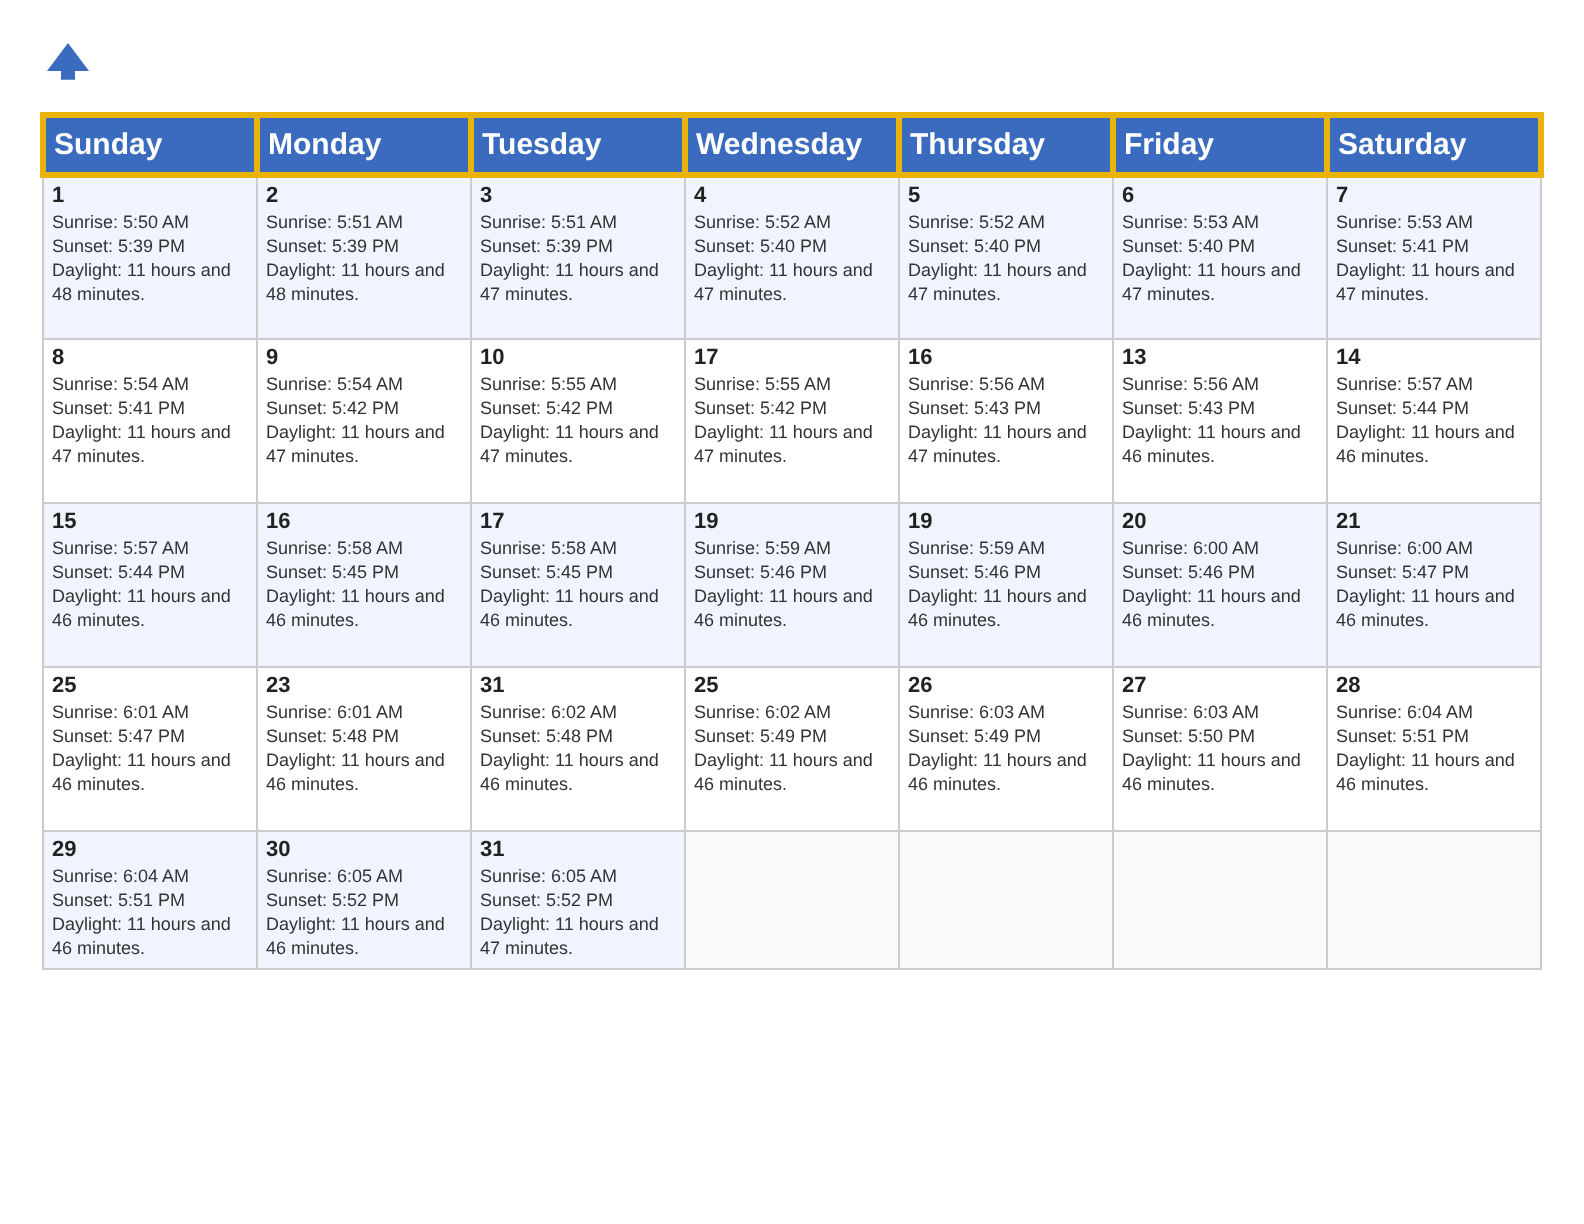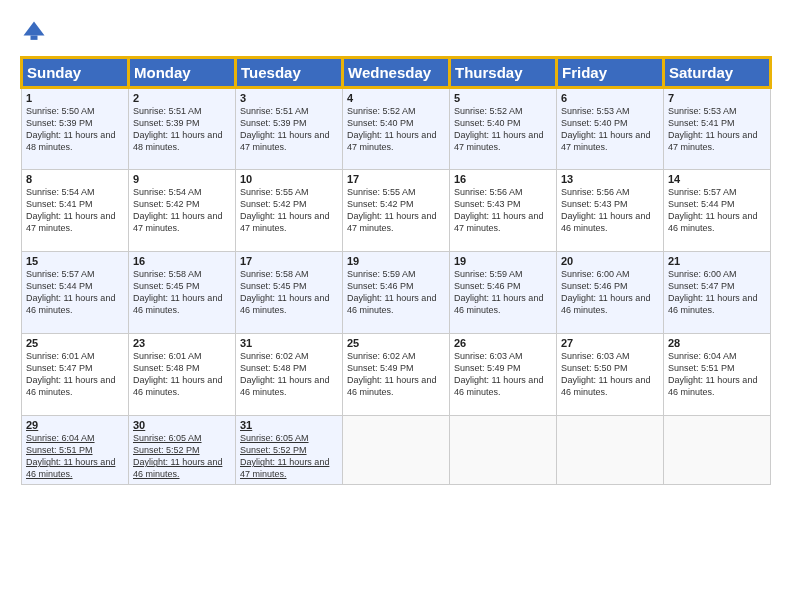--- a/index.html
+++ b/index.html
@@ -87,21 +87,20 @@
     .day-info {
       font-size: 9px;
       color: #333;
       line-height: 1.35;
     }
     .empty-cell {
       background: #f9f9f9 !important;
     }
     .last-row td {
       height: 68px;
-      text-decoration: underline;
     }
   </style>
 </head>
 <body>
 
 <div class="page">
   <div class="header">
     <div class="logo">
       <svg class="logo-icon" viewBox="0 0 32 32">
         <polygon points="16,4 28,20 4,20" fill="#3a6bbf"></polygon>

